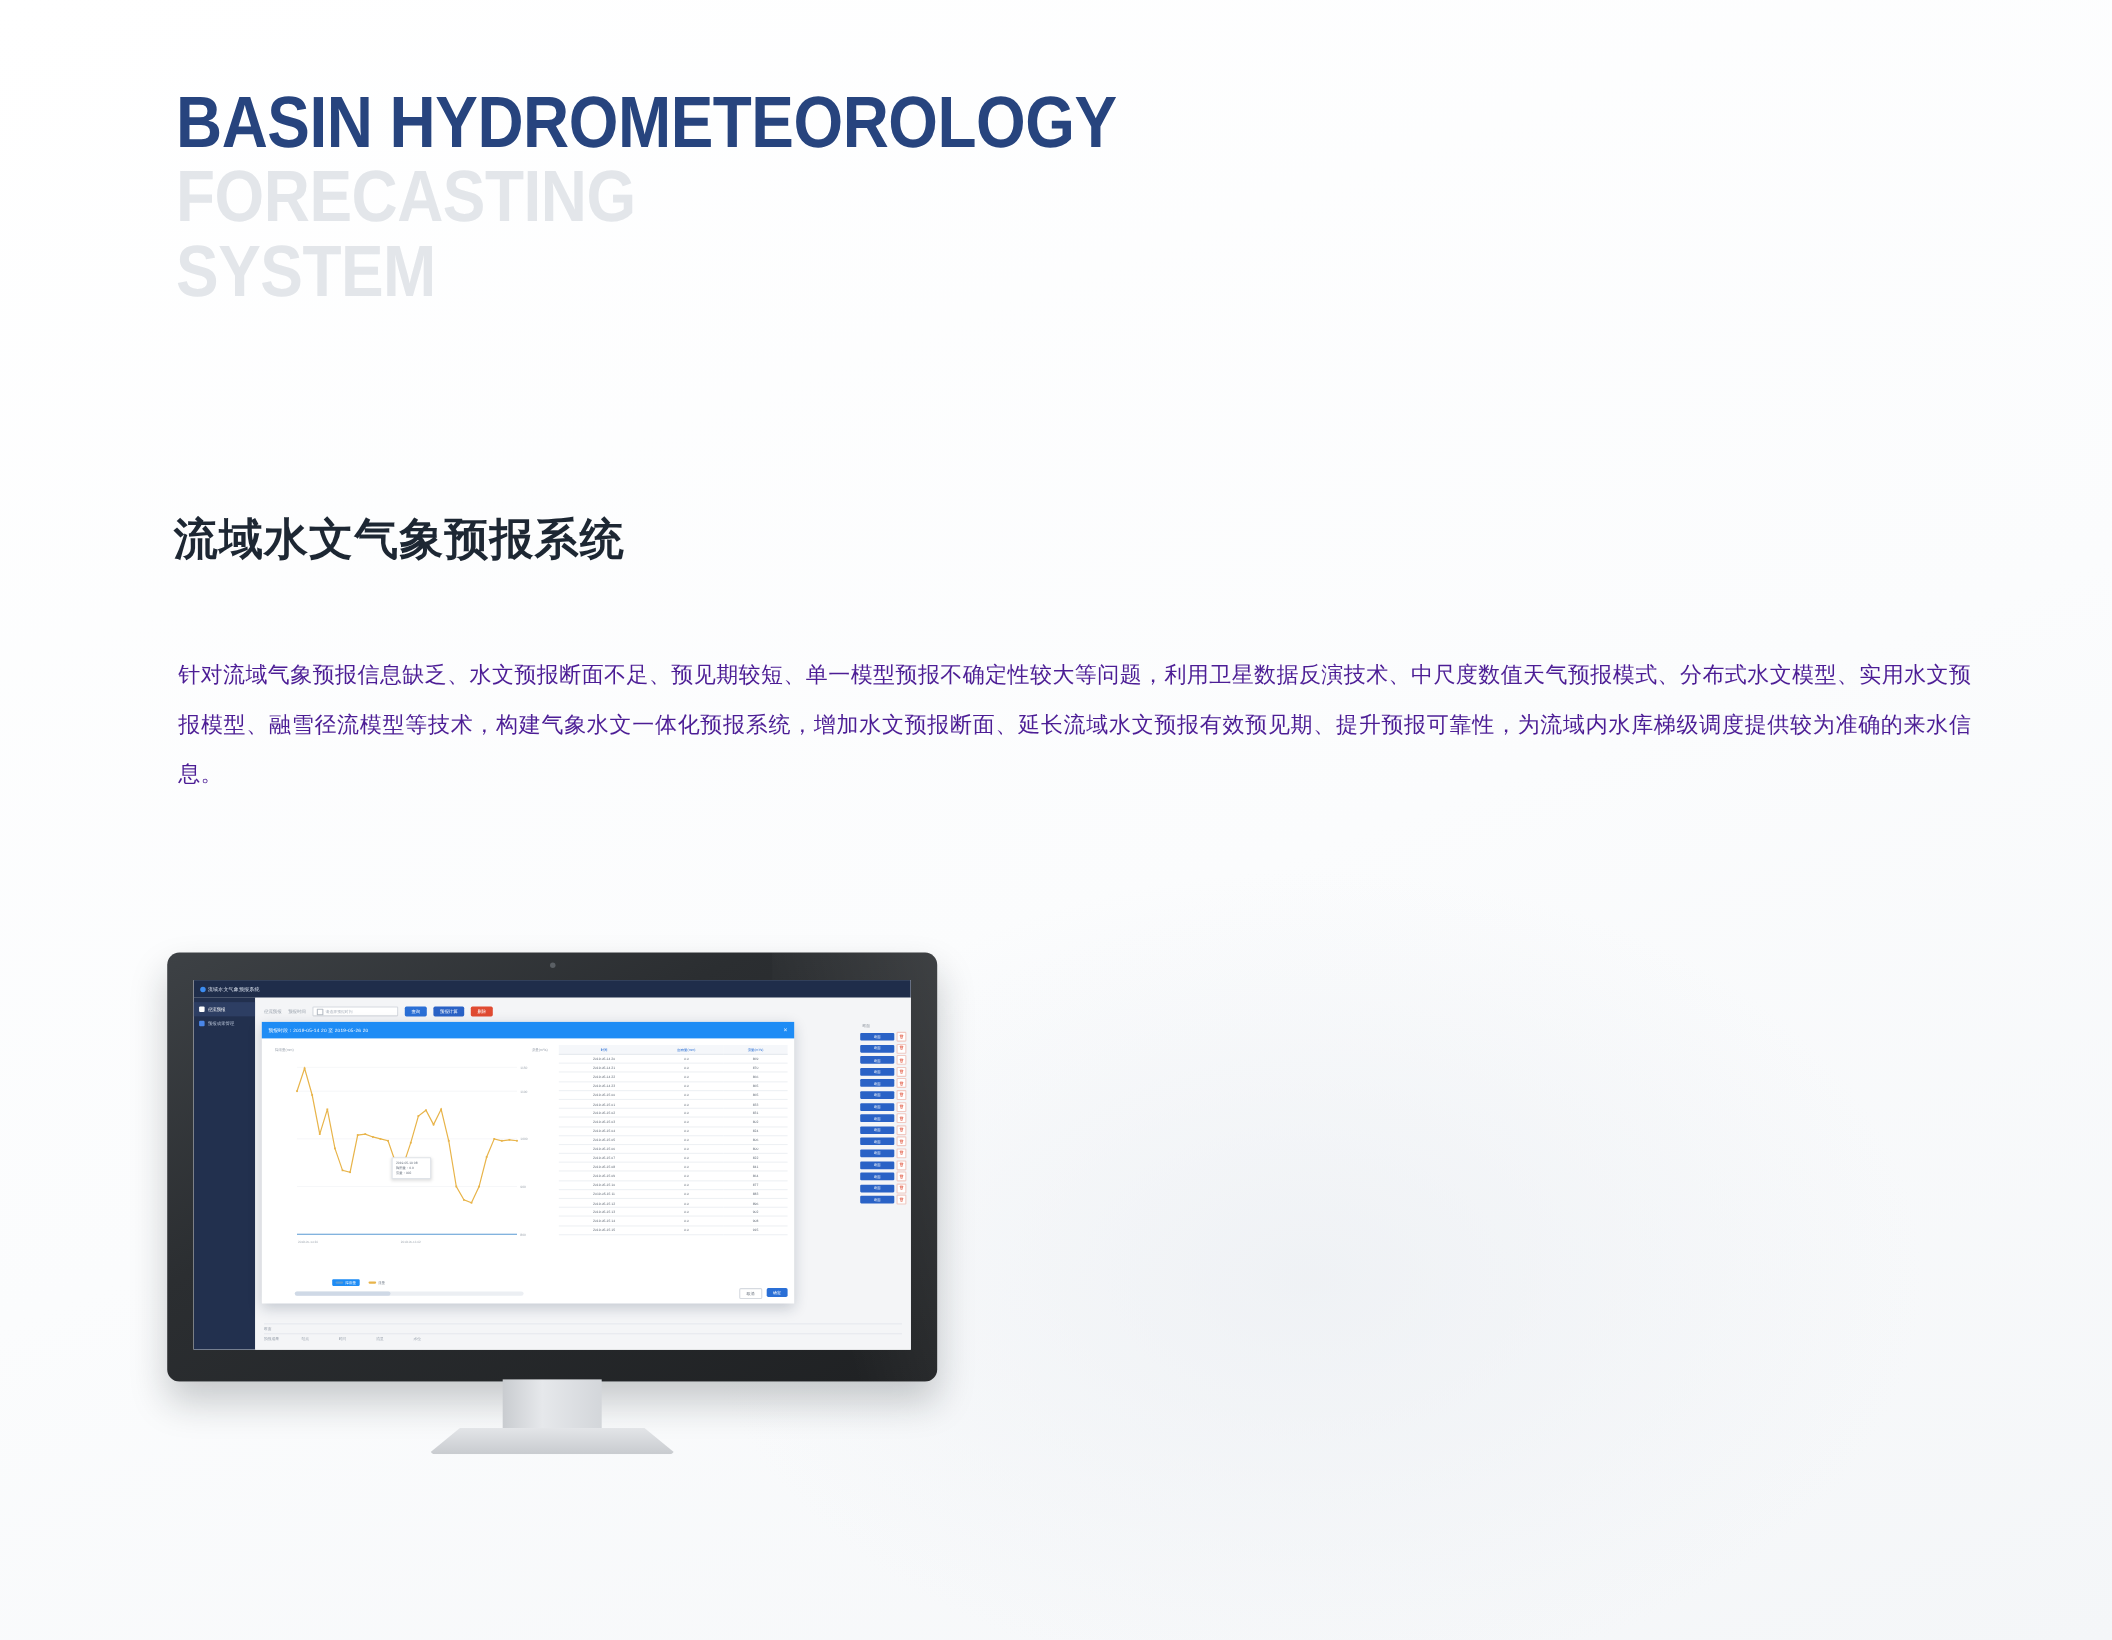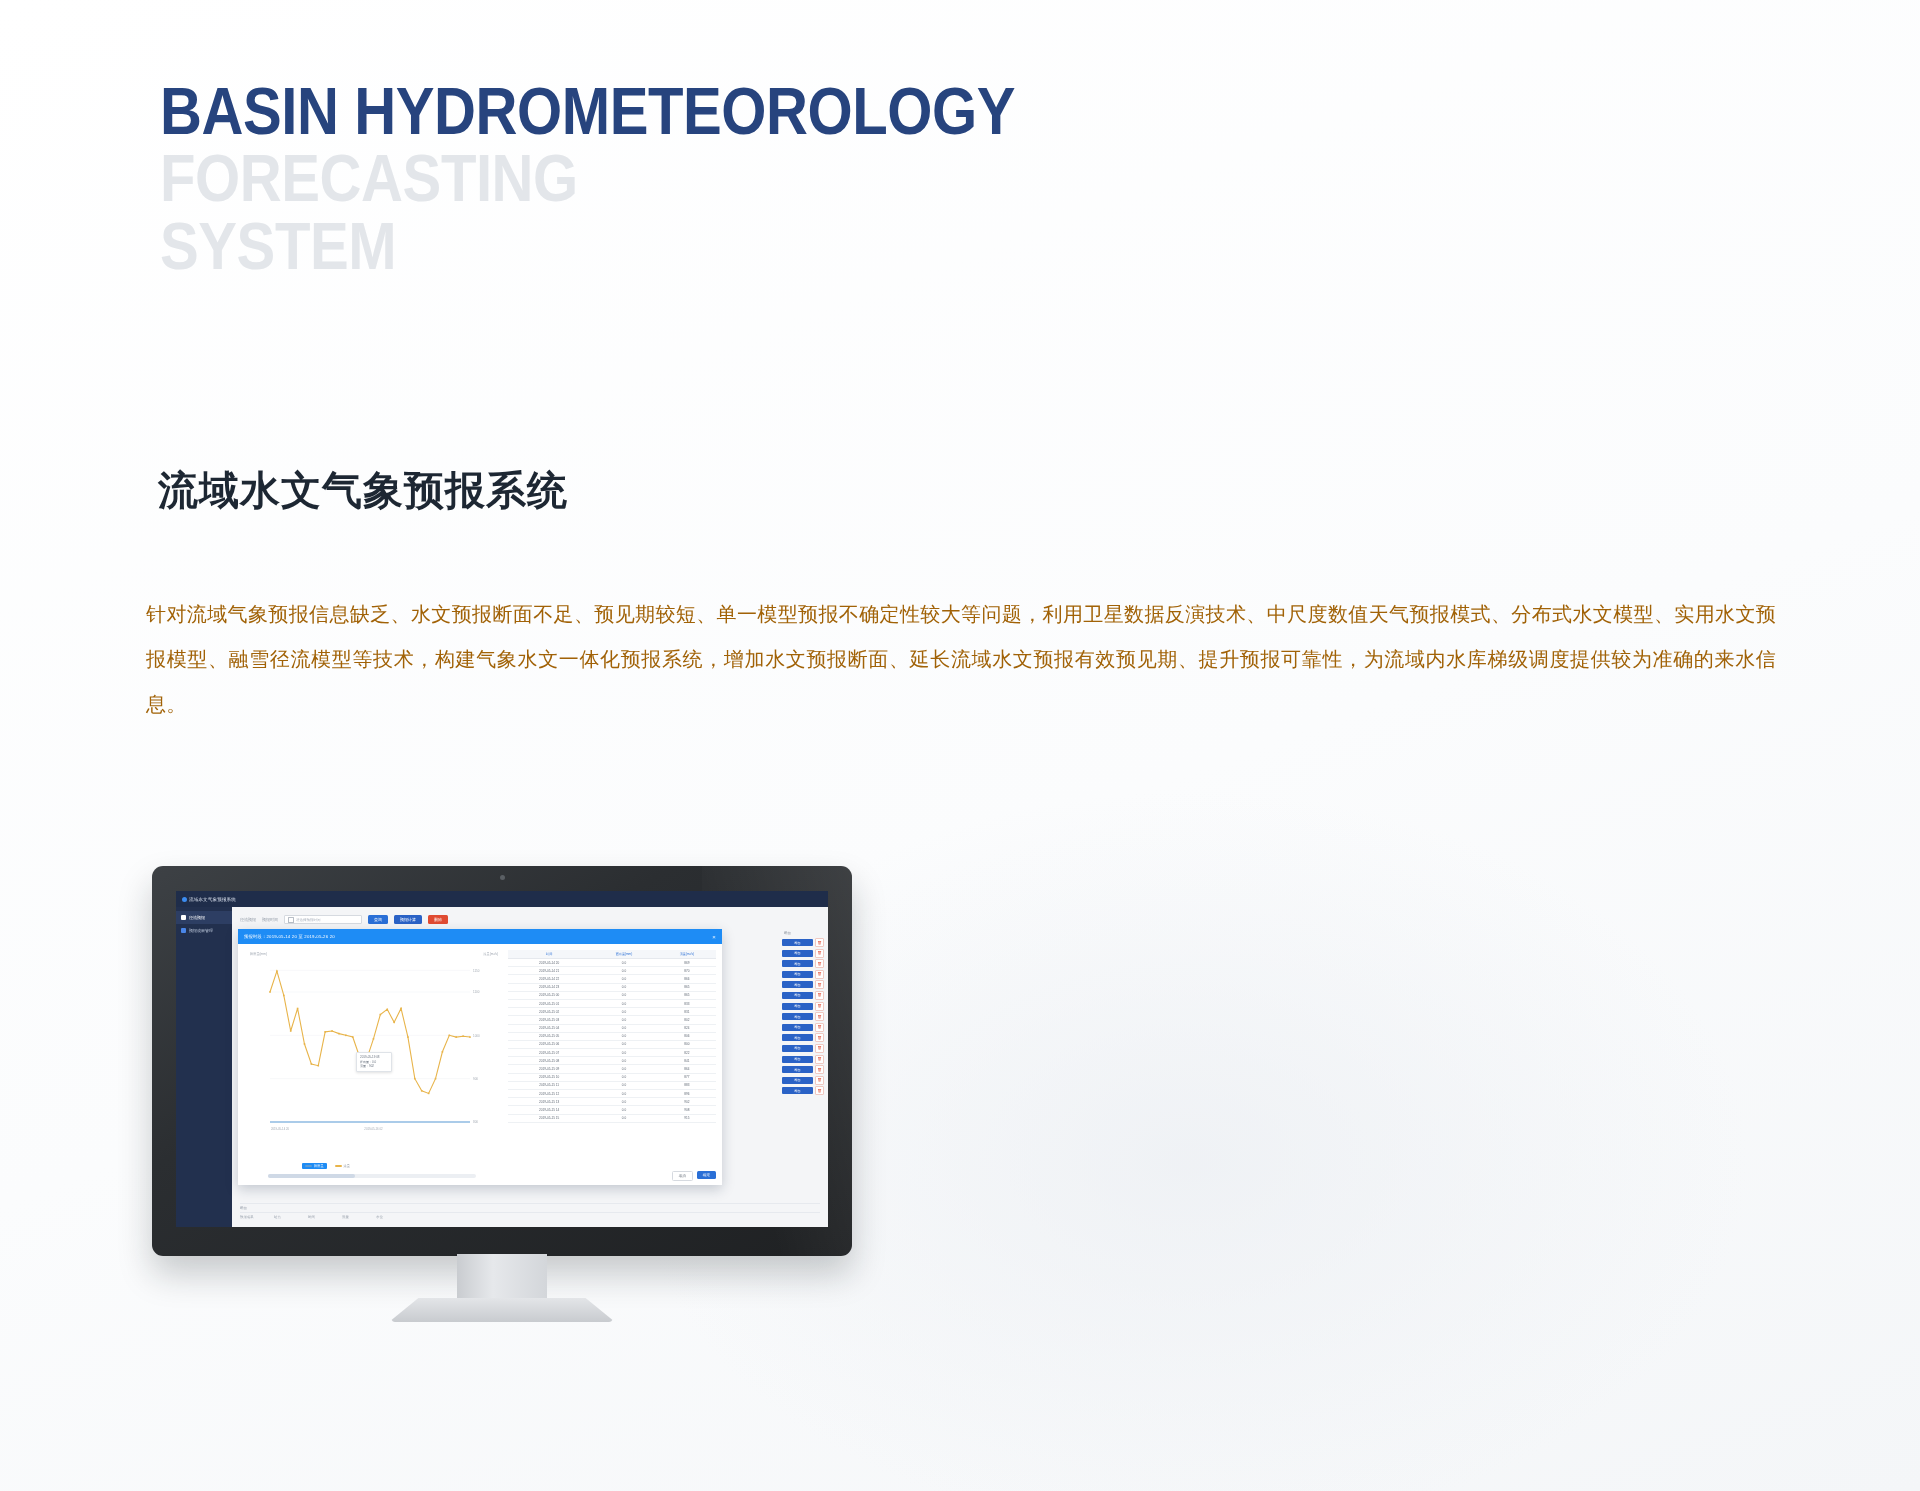--- a/index.html
+++ b/index.html
@@ -31,22 +31,22 @@
 
   
   .cn-title{
     position:absolute;left:158px;top:430px;
     font-size:40px;font-weight:700;color:#1d2733;letter-spacing:1px;
     white-space:nowrap;
   }
 
   
   .body-copy{
-    position:absolute;left:146px;top:572px;width:1630px;
-    font-size:20px;line-height:2.25;color:#a16207;letter-spacing:.2px;
+    position:absolute;left:162px;top:572px;width:1630px;
+    font-size:20px;line-height:2.25;color:#4c1d95;letter-spacing:.2px;
     text-align:justify;
   }
 
   
   .monitor{position:absolute;left:152px;top:866px;width:700px;height:420px;}
   .bezel{
     position:absolute;left:0;top:0;width:700px;height:390px;
     background:linear-gradient(150deg,#3d4145 0%,#2b2e31 38%,#1f2123 100%);
     border-radius:11px;
     box-shadow:0 18px 34px rgba(20,26,34,.22);

